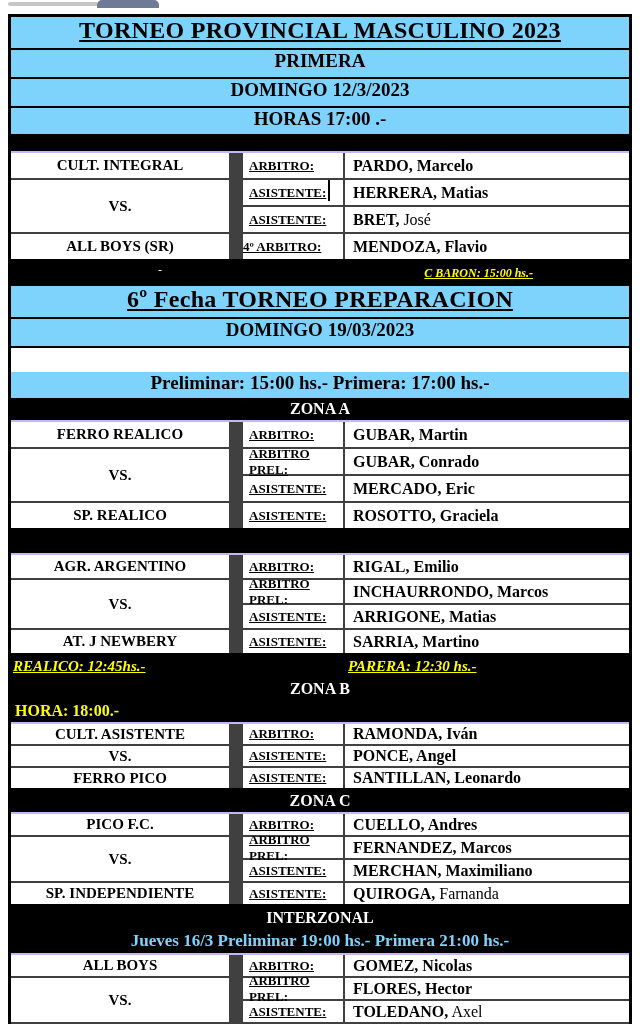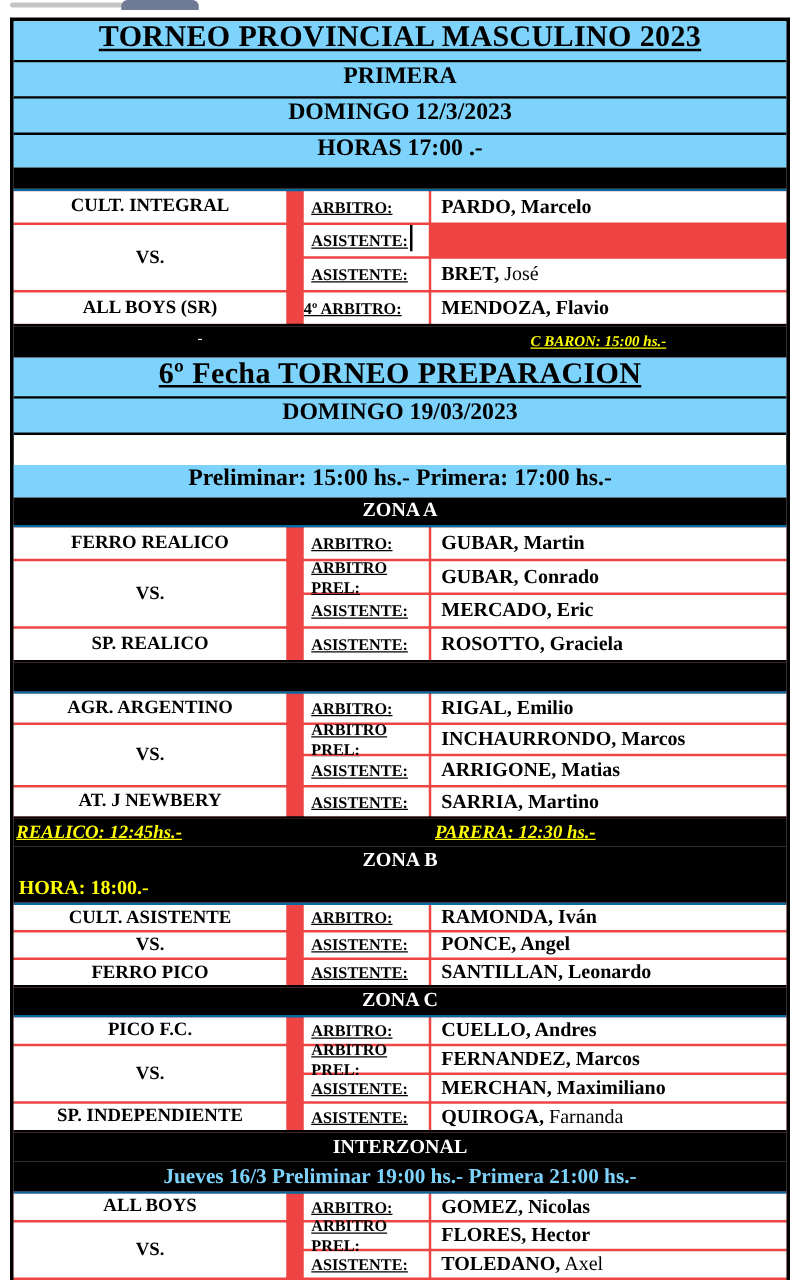--- a/index.html
+++ b/index.html
@@ -32,22 +32,22 @@
   .baron-note{margin-left:auto;margin-right:96px;font-size:12px;}
   .bar.venues{height:22px;}
   .venue-left{position:absolute;left:2px;}
   .venue-right{position:absolute;left:337px;}
   .bar.hora{height:22px;}
   .hora-text{color:#ffff00;font-weight:bold;font-size:16px;padding-left:4px;}
   .bar.sched{height:24px;justify-content:center;}
   .sched-text{color:#7dd3fc;font-weight:bold;font-size:17px;}
 
   
-  .match{display:grid;grid-template-columns:218px 112px 1fr;gap:2px;background:#ef4444;
-         border-top:2px solid #0369a1;border-bottom:2px solid #000;}
+  .match{display:grid;grid-template-columns:218px 112px 1fr;gap:2px;background:#404040;
+         border-top:2px solid #c4b5fd;border-bottom:2px solid #000;}
   .match.r25{grid-auto-rows:25px;}
   .match.r23{grid-auto-rows:23px;}
   .match.r21{grid-auto-rows:21px;}
   .match.r20{grid-auto-rows:20px;}
   .cell{background:#fff;display:flex;align-items:center;position:relative;}
   .team{justify-content:center;font-weight:bold;font-size:15px;}
   .lbl{font-weight:bold;text-decoration:underline;font-size:13px;padding-left:6px;margin-left:12px;}
   .lbl.indent{padding-left:0;}
   .name{font-size:16px;padding-left:8px;font-weight:bold;white-space:pre;}
   .name .light{font-weight:normal;}
@@ -85,20 +85,21 @@
 
     <div class="match r25">
       <div class="cell team col1 row1">CULT. INTEGRAL</div>
       <div class="cell lbl col2 row1">ARBITRO:</div>
       <div class="cell name col3 row1"><span>PARDO, Marcelo</span><span class="light"></span></div>
       <div class="cell team vs2">VS.</div>
       <div class="cell lbl col2 row2">
           <span>ASISTENTE:</span>
           <span class="caret"></span>
         </div>
+      <div class="cell name col3 row2"><span>HERRERA, Matias</span><span class="light"></span></div>
       <div class="cell lbl col2 row3">ASISTENTE:</div>
       <div class="cell name col3 row3"><span>BRET,</span><span class="light"> José</span></div>
       <div class="cell team col1 row4">ALL BOYS (SR)</div>
       <div class="cell lbl indent col2 row4">4º ARBITRO:</div>
       <div class="cell name col3 row4"><span>MENDOZA, Flavio</span><span class="light"></span></div>
     </div>
 
     <div class="bar baron">
       <span class="baron-dash">-</span>
       <span class="ynote baron-note">C BARON: 15:00 hs.-</span>

